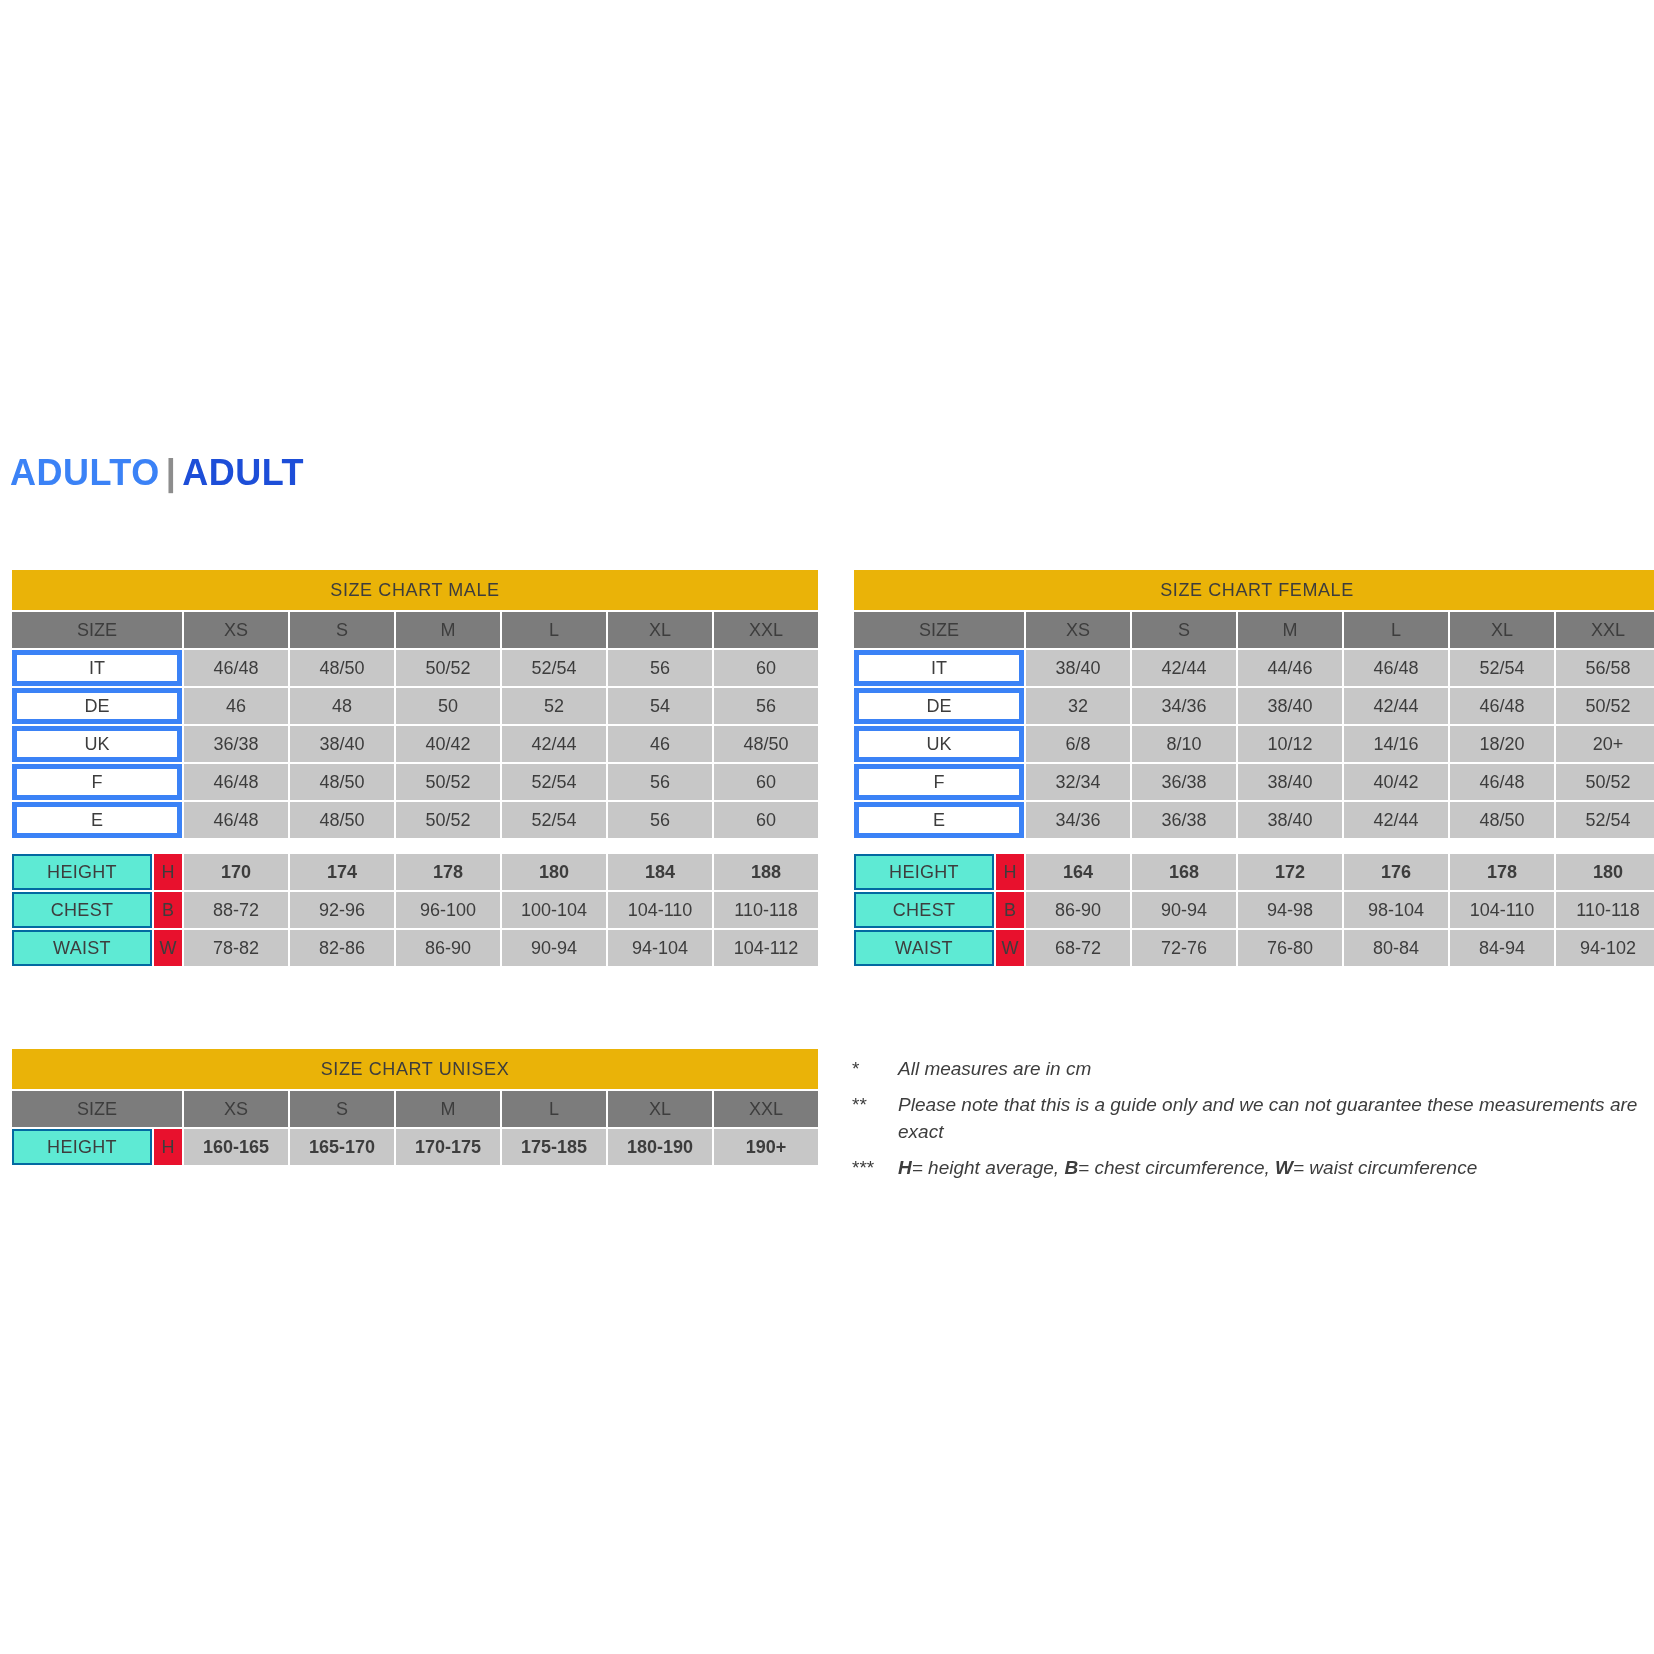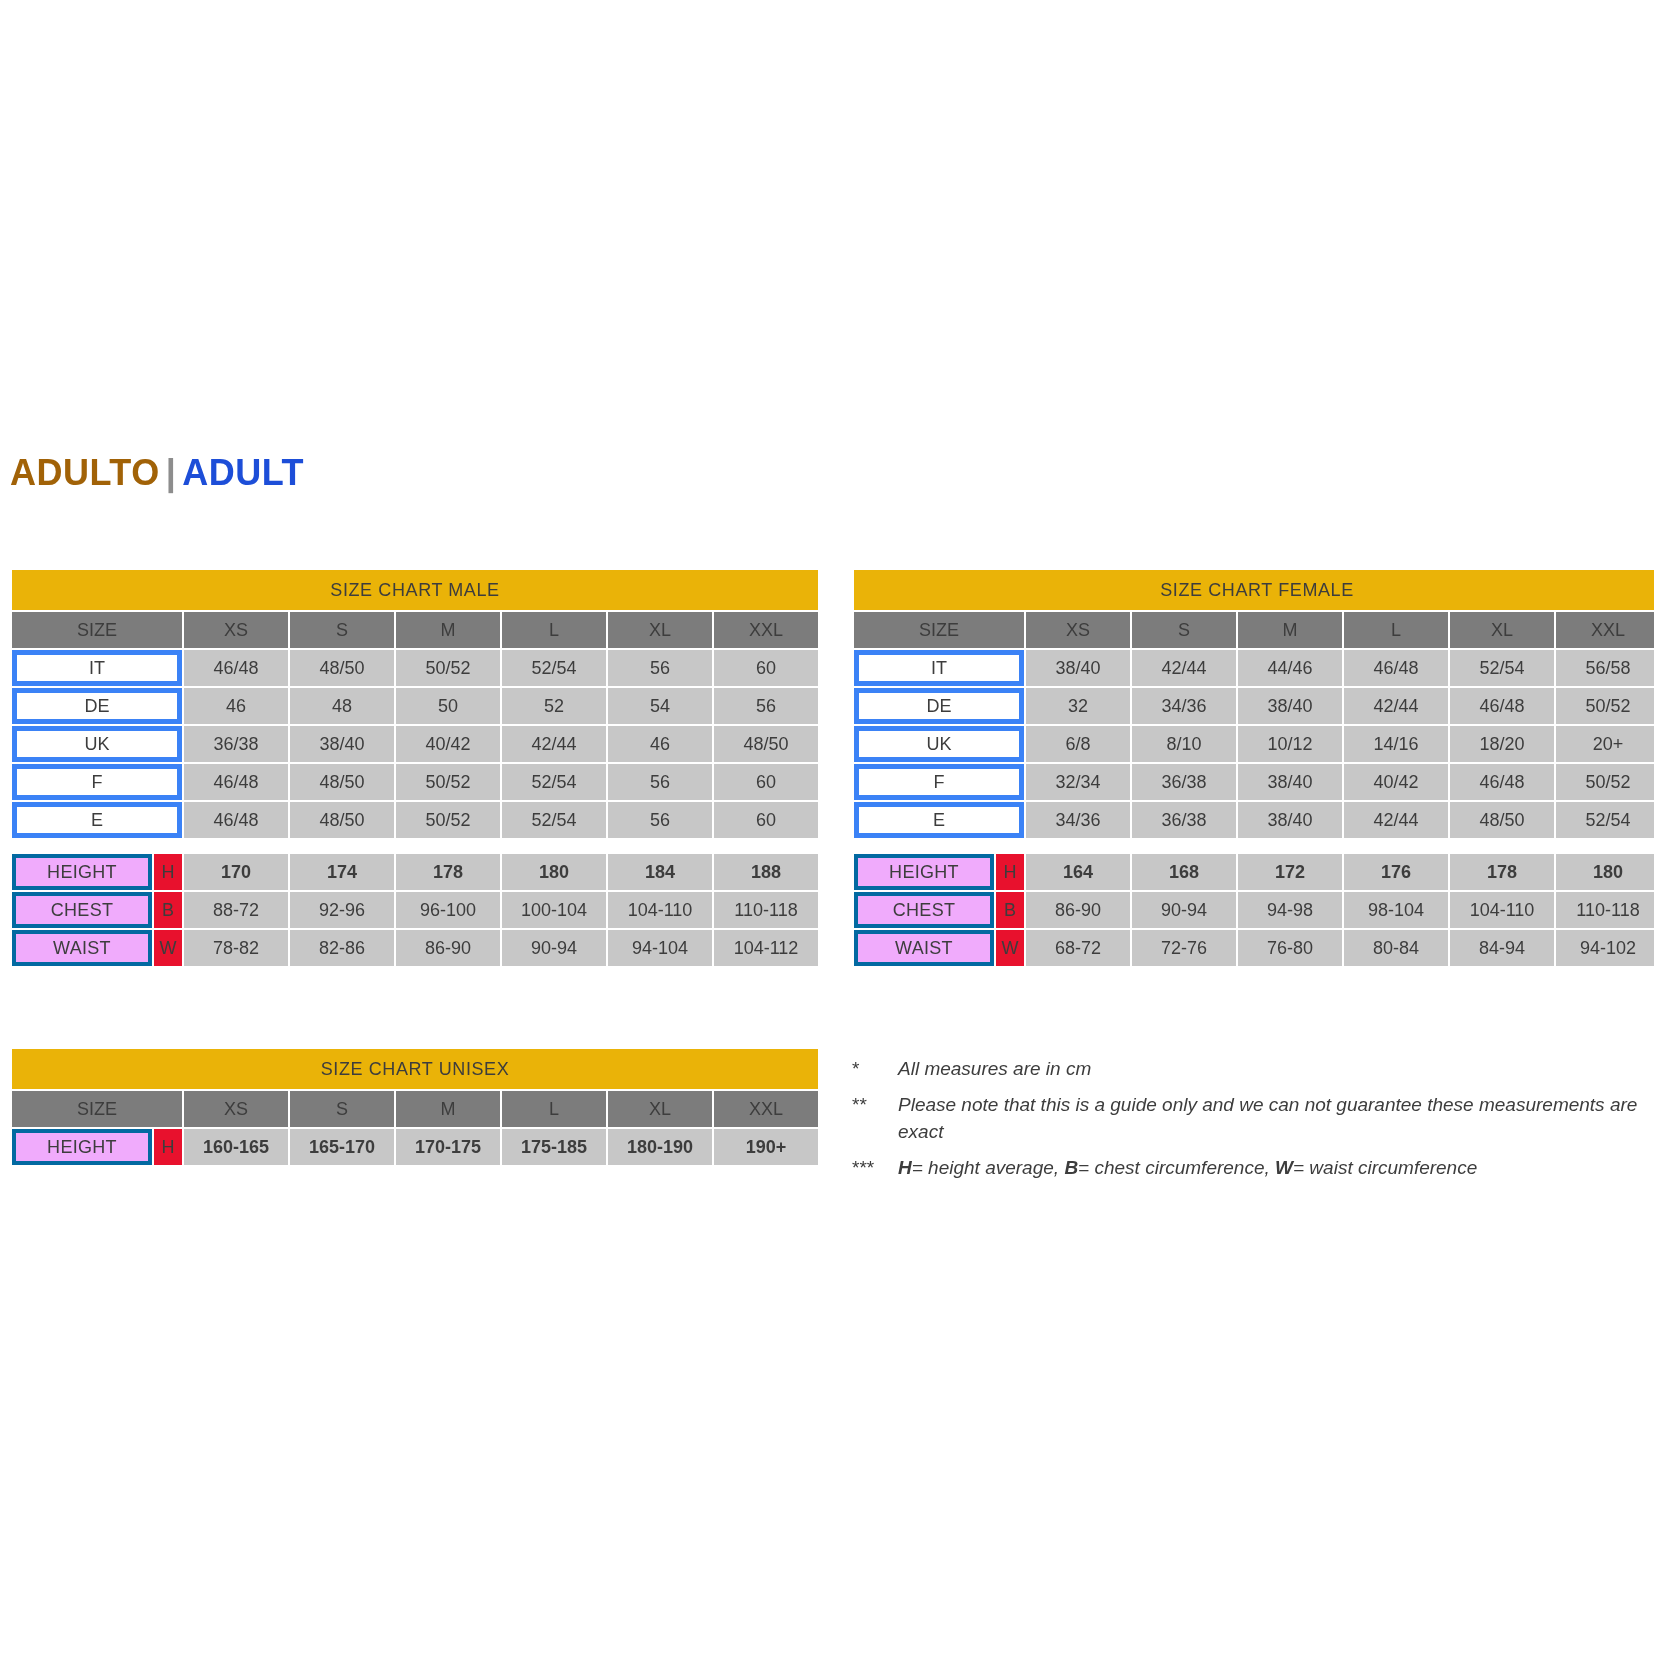--- a/index.html
+++ b/index.html
@@ -26,21 +26,21 @@
   
   .title {
     position: absolute;
     left: 10px;
     top: 452px;
     font-size: 36px;
     font-weight: bold;
     letter-spacing: 0.5px;
     white-space: nowrap;
   }
-  .title .it { color: #a16207; }
+  .title .it { color: #3b82f6; }
   .title .sep { color: #8d8d8d; padding: 0 6px; }
   .title .en { color: #1d4ed8; }
 
   
   .chart {
     position: absolute;
     border-collapse: separate;
     border-spacing: 2px;
     table-layout: fixed;
   }
@@ -79,22 +79,22 @@
   .cell {
     background: #c7c7c7;
     color: #3d3d3d;
     font-size: 18px;
   }
   .cell.bold {
     font-weight: bold;
     margin-left: 17px;
   }
   .measlabel {
-    background: #f0abfc;
-    border: 4px solid #0369a1;
+    background: #5eead4;
+    border: 2px solid #0369a1;
     color: #3d3d3d;
     font-size: 16px;
     font-weight: bold;
     box-sizing: border-box;
     text-align: center;
     letter-spacing: 0.3px;
   }
   .meascode {
     background: #e8112d;
     color: #ffffff;

